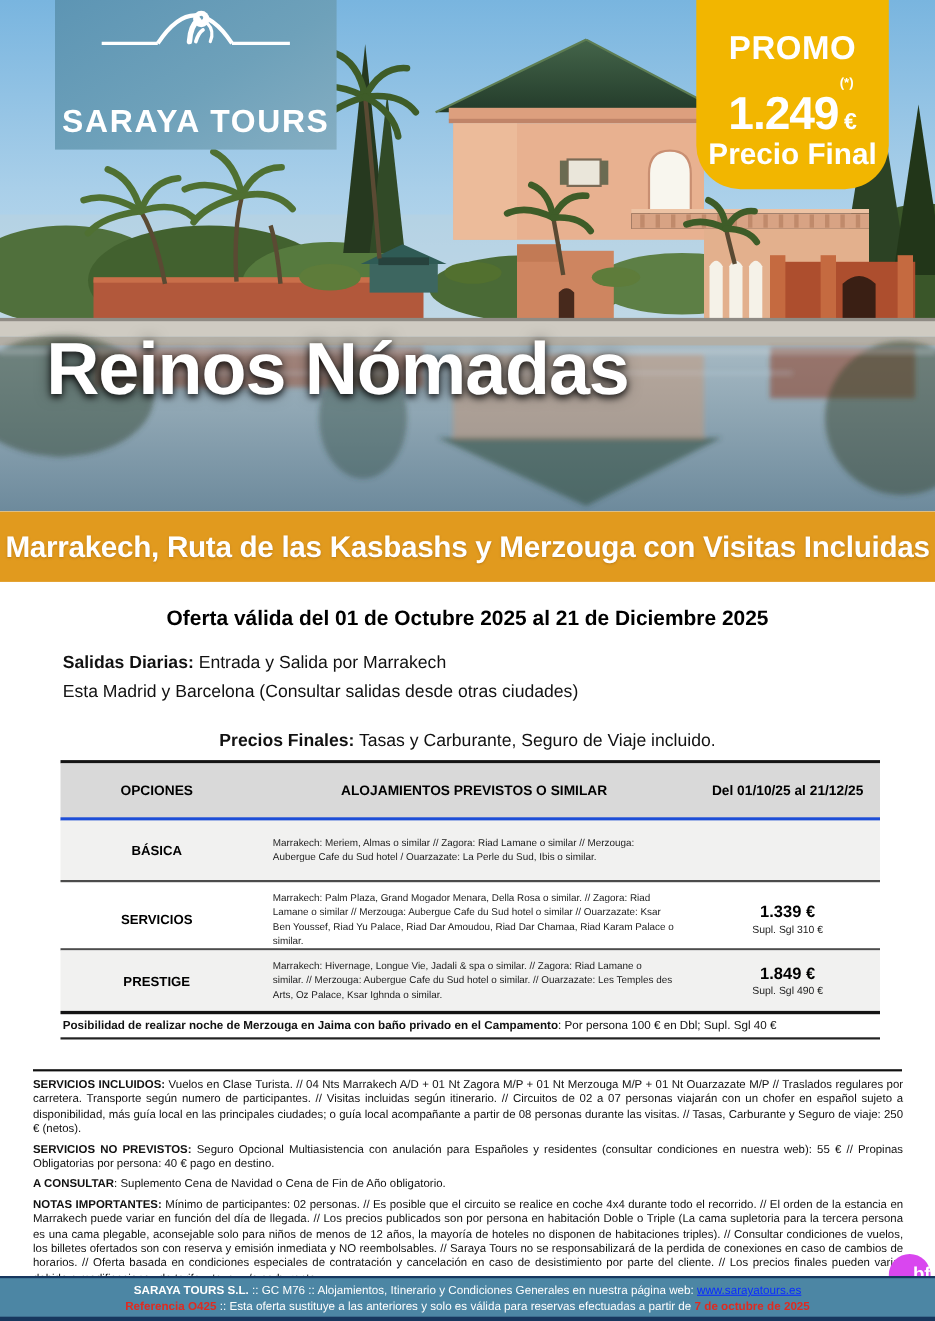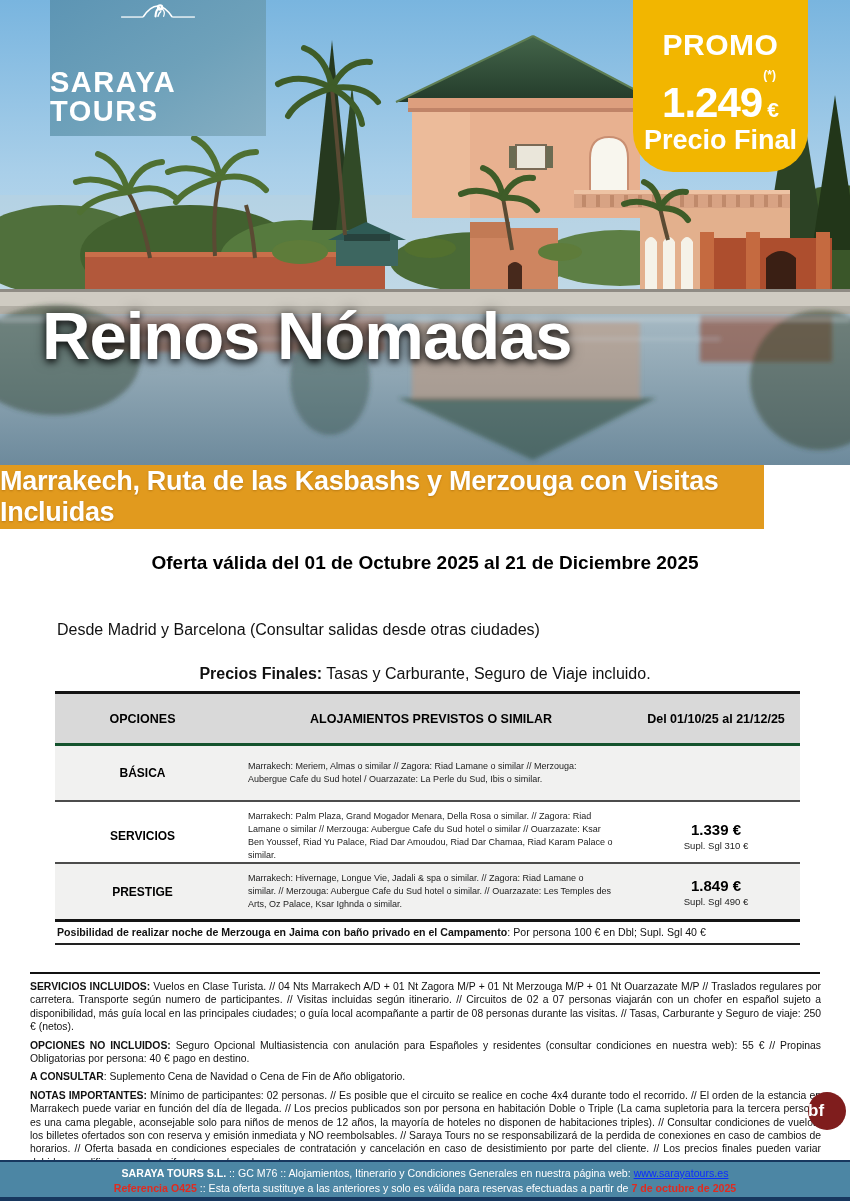--- a/index.html
+++ b/index.html
@@ -4,56 +4,56 @@
 <style>
   * { margin:0; padding:0; box-sizing:border-box; }
   html,body { background:#fff; }
   body { font-family:"Liberation Sans", sans-serif; }
   .page { position:relative; width:850px; height:1201px; margin:0 auto; background:#fff; overflow:hidden; }
 
   
   .hero { position:absolute; left:0; top:0; width:850px; height:465px; overflow:hidden; }
   .hero svg.scene { position:absolute; left:0; top:0; }
 
-  .logo-box { position:absolute; left:50px; top:0; width:216px; height:136px;
+  .logo-box { position:absolute; left:50px; top:0; width:256px; height:136px;
               background:linear-gradient(150deg,#5d95b4 0%,#6ea1ba 55%,#85aec2 100%);
               display:flex; flex-direction:column; align-items:center; justify-content:flex-end; padding-bottom:10px;gap:44px; }
   .logo-mark { width:212px; height:62px; }
   .logo-text { color:#fff; font-size:29px; font-weight:bold; letter-spacing:1.5px; line-height:1; margin-top:2px; }
 
   .promo-box { position:absolute; left:633px; top:0; width:175px; height:172px;
                background:#f2b600; border-radius:0 0 40px 40px; color:#fff; text-align:center; }
   .promo-label { font-size:30px; font-weight:bold; margin-top:28px; letter-spacing:.5px; }
   .promo-ast   { font-size:12px; font-weight:bold; text-align:right; padding-right:32px; margin-top:6px; }
   .promo-price { font-size:42px; font-weight:bold; line-height:1; letter-spacing:-1px; }
   .promo-price .cur { font-size:21px; letter-spacing:0; margin-left:5px; }
   .promo-final { font-size:27px; font-weight:bold; line-height:1.1; margin-top:2px; }
 
   .days  { position:absolute; left:46px; top:240px; color:#fff; font-size:43px; font-weight:bold;
            text-shadow:0 2px 5px rgba(0,0,0,.8), 0 0 10px rgba(0,0,0,.45); }
   .title { position:absolute; left:42px; top:297px; color:#fff; font-size:67px; font-weight:bold; letter-spacing:-1px;
            text-shadow:0 3px 7px rgba(0,0,0,.85), 0 0 14px rgba(0,0,0,.5); }
 
   
-  .banner { position:absolute; left:0; top:465px; width:764px; height:64px; background:#e19a1e;
+  .banner { position:absolute; left:0; top:465px; width:850px; height:64px; background:#e19a1e;
             display:flex; align-items:center; justify-content:center; }
   .banner span { color:#fff; font-size:27px; font-weight:bold; letter-spacing:-.3px;
                  text-shadow:0 1px 2px rgba(120,70,0,.35); }
 
   
   .validity { position:absolute; left:0; top:552px; width:850px; text-align:center;
               font-size:19px; font-weight:bold; color:#000; }
   .salidas  { position:absolute; left:57px; top:594px; font-size:16px; color:#111; }
   .salidas2 { position:absolute; left:57px; top:621px; font-size:16px; color:#111; }
   .precios  { position:absolute; left:0; top:665px; width:850px; text-align:center; font-size:16px; color:#111; }
 
   
   .table { position:absolute; left:55px; top:691px; width:745px; border-top:3px solid #141414; font-size:12px; }
   .trow  { display:grid; grid-template-columns:175px 1fr 168px; align-items:center; }
-  .thead { background:#d9d9d9; height:52px; border-bottom:3px solid #14532d; font-weight:bold; }
+  .thead { background:#d9d9d9; height:52px; border-bottom:3px solid #1d4ed8; font-weight:bold; }
   .thead > div { text-align:center; font-size:12.5px; color:#000; }
   .rbody { border-bottom:2px solid #4c4c4c; }
   .rbody.shade { background:#f1f1f0; }
   .rbody:last-of-type { border-bottom:3px solid #141414; }
   .opt   { text-align:center; font-weight:bold; font-size:12px; color:#000; }
   .hotels{ font-size:9px; line-height:13px; color:#1c1c1c; padding:8px 18px; }
   .pricecell { text-align:center; }
   .price { font-size:15px; font-weight:bold; color:#000; }
   .pnote { font-size:9.5px; font-weight:bold; }
   .suppl { font-size:9.5px; color:#1c1c1c; margin-top:2px; }
@@ -61,22 +61,22 @@
 
   .note-row { position:absolute; left:55px; top:922px; width:745px; border-bottom:2.5px solid #222;
               padding:4px 2px 5px; font-size:10.6px; color:#111; }
 
   
   .sep { position:absolute; left:30px; top:972px; width:790px; height:0; border:none; border-top:2.5px solid #111; }
   .fine { position:absolute; left:30px; top:980px; width:791px; font-size:10.4px; line-height:13.4px;
           color:#111; text-align:justify; }
   .fine p { margin-bottom:5px; }
 
-  .bf-badge { position:absolute; left:808px; top:1092px; width:38px; height:38px; border-radius:50%;
-              background:#7f1d1d; color:#fff; font-weight:bold; font-size:17px; text-align:left; line-height:38px; }
+  .bf-badge { position:absolute; left:808px; top:1140px; width:38px; height:38px; border-radius:50%;
+              background:#d946ef; color:#fff; font-weight:bold; font-size:17px; text-align:right; line-height:38px; }
 
   
   .footer { position:absolute; left:0; bottom:0; width:850px; height:41px; background:#4c86a4;
             border-top:2px solid #17375e; border-bottom:4px solid #17375e;
             text-align:center; color:#fff; font-size:10.6px; padding-top:4px; line-height:15px; }
   .footer b { font-weight:bold; }
   .footer .link { color:#0a2cff; text-decoration:underline; cursor:pointer; }
   .footer .red { color:#e02b20; font-weight:bold; }
 </style>
 </head>
@@ -263,21 +263,22 @@
     </div>
 
     <div class="title">Reinos Nómadas</div>
   </div>
 
   <div class="banner">
     <span>Marrakech, Ruta de las Kasbashs y Merzouga con Visitas Incluidas</span>
   </div>
 
   <p class="validity">Oferta válida del 01 de Octubre 2025 al 21 de Diciembre 2025</p>
-  <p class="salidas2">Desde Madrid y Barcelona (Consultar salidas desde otras ciudades)</p>
+  <p class="salidas"><b>Salidas Diarias:</b><span> Entrada y Salida por Marrakech</span></p>
+  <p class="salidas2">Esta Madrid y Barcelona (Consultar salidas desde otras ciudades)</p>
   <p class="precios"><b>Precios Finales:</b><span> Tasas y Carburante, Seguro de Viaje incluido.</span></p>
 
   <div class="table">
     <div class="trow thead">
       <div>OPCIONES</div>
       <div>ALOJAMIENTOS PREVISTOS O SIMILAR</div>
       <div>Del 01/10/25 al 21/12/25</div>
     </div>
     <div class="trow rbody shade r1">
       <div class="opt">BÁSICA</div>
@@ -302,21 +303,21 @@
   </div>
 
   <div class="note-row">
     <b>Posibilidad de realizar noche de Merzouga en Jaima con baño privado en el Campamento</b><span>: Por persona  100 € en Dbl; Supl. Sgl 40 €</span>
   </div>
 
   <hr class="sep">
 
   <div class="fine">
     <p><b>SERVICIOS INCLUIDOS:</b><span> Vuelos en Clase Turista. // 04 Nts Marrakech A/D + 01 Nt Zagora M/P + 01 Nt Merzouga M/P + 01 Nt Ouarzazate M/P // Traslados regulares por carretera. Transporte según numero de participantes. // Visitas incluidas según itinerario. // Circuitos de 02 a 07 personas viajarán con un chofer en español sujeto a disponibilidad, más guía local en las principales ciudades; o guía local acompañante a partir de 08 personas durante las visitas. // Tasas, Carburante y Seguro de viaje: 250 € (netos).</span></p>
-    <p><b>OPCIONES NO INCLUIDOS:</b><span> Seguro Opcional Multiasistencia con anulación para Españoles y residentes (consultar condiciones en nuestra web): 55 € // Propinas Obligatorias por persona: 40 € pago en destino.</span></p>
+    <p><b>SERVICIOS NO PREVISTOS:</b><span> Seguro Opcional Multiasistencia con anulación para Españoles y residentes (consultar condiciones en nuestra web): 55 € // Propinas Obligatorias por persona: 40 € pago en destino.</span></p>
     <p><b>A CONSULTAR</b><span>: Suplemento Cena de Navidad o Cena de Fin de Año obligatorio.</span></p>
     <p><b>NOTAS IMPORTANTES:</b><span> Mínimo de participantes: 02 personas. // Es posible que el circuito se realice en coche 4x4 durante todo el recorrido. // El orden de la estancia en Marrakech puede variar en función del día de llegada. // Los precios publicados son por persona en habitación Doble o Triple (La cama supletoria para la tercera persona es una cama plegable, aconsejable solo para niños de menos de 12 años, la mayoría de hoteles no disponen de habitaciones triples). // Consultar condiciones de vuelos, los billetes ofertados son con reserva y emisión inmediata y NO reembolsables. // Saraya Tours no se responsabilizará de la perdida de conexiones en caso de cambios de horarios. // Oferta basada en condiciones especiales de contratación y cancelación en caso de desistimiento por parte del cliente. // Los precios finales pueden variar debido a modificaciones de tarifas, tasas y/o carburantes.</span></p>
   </div>
 
   <div class="bf-badge">bf</div>
 
   <div class="footer">
     <div class="f1">
       <b>SARAYA TOURS S.L.</b><span> :: GC M76 ::  Alojamientos, Itinerario y Condiciones Generales en nuestra página web:  </span><a class="link">www.sarayatours.es</a>
     </div>

